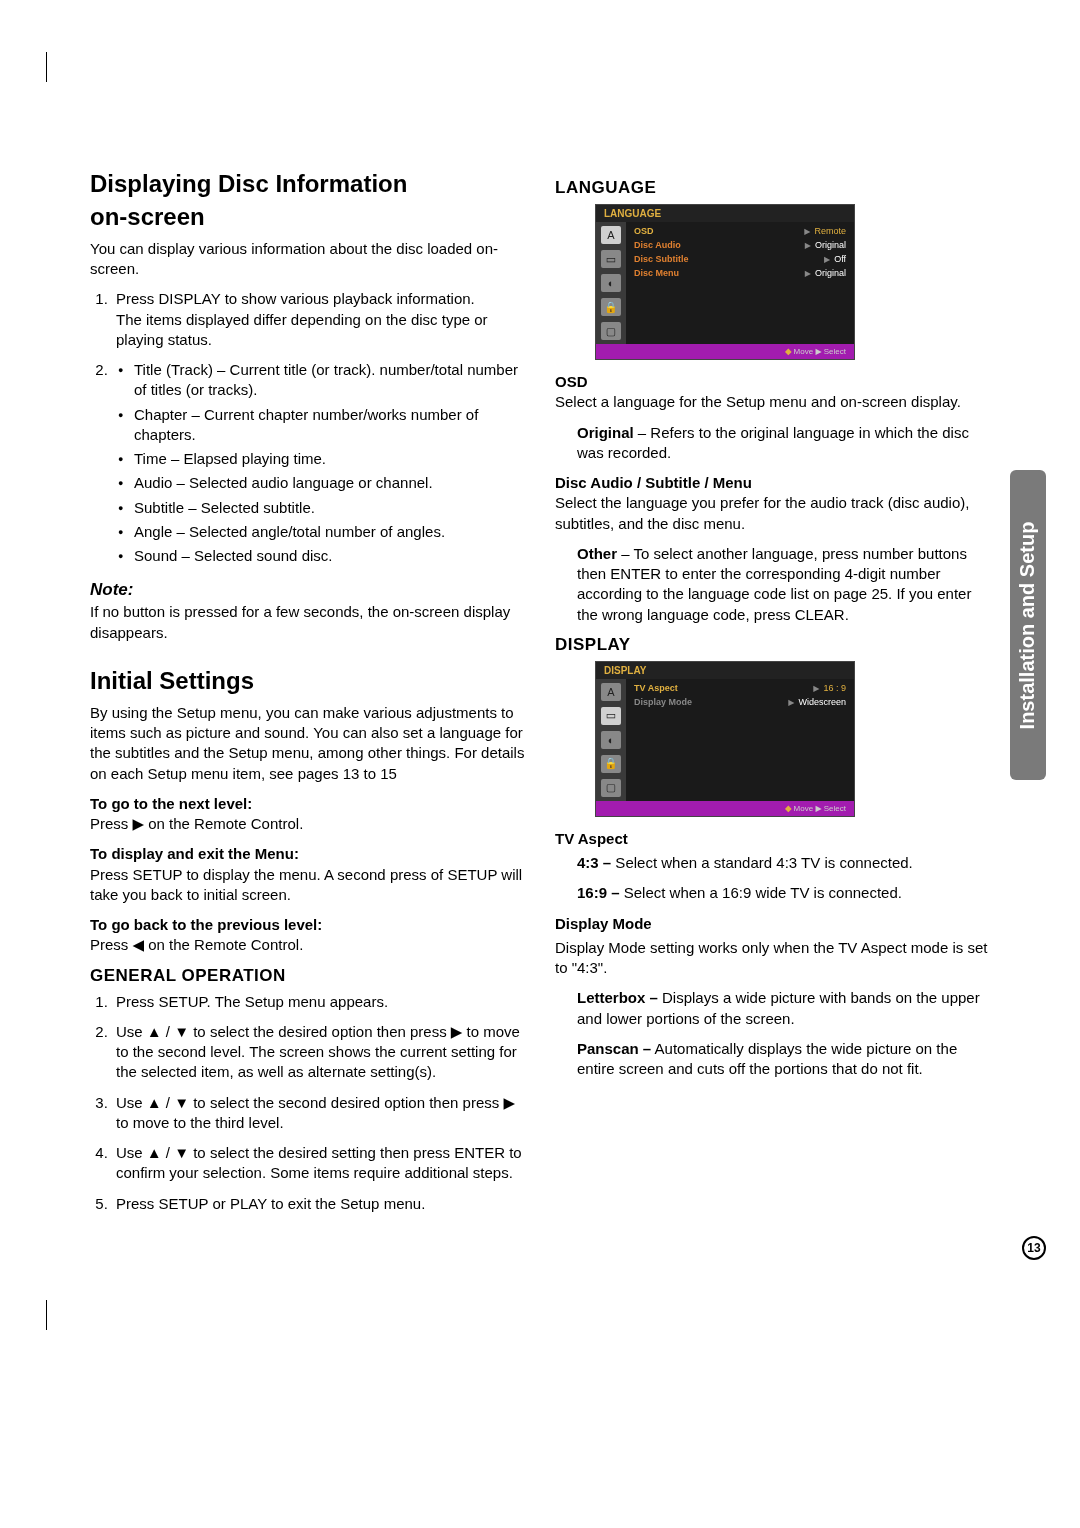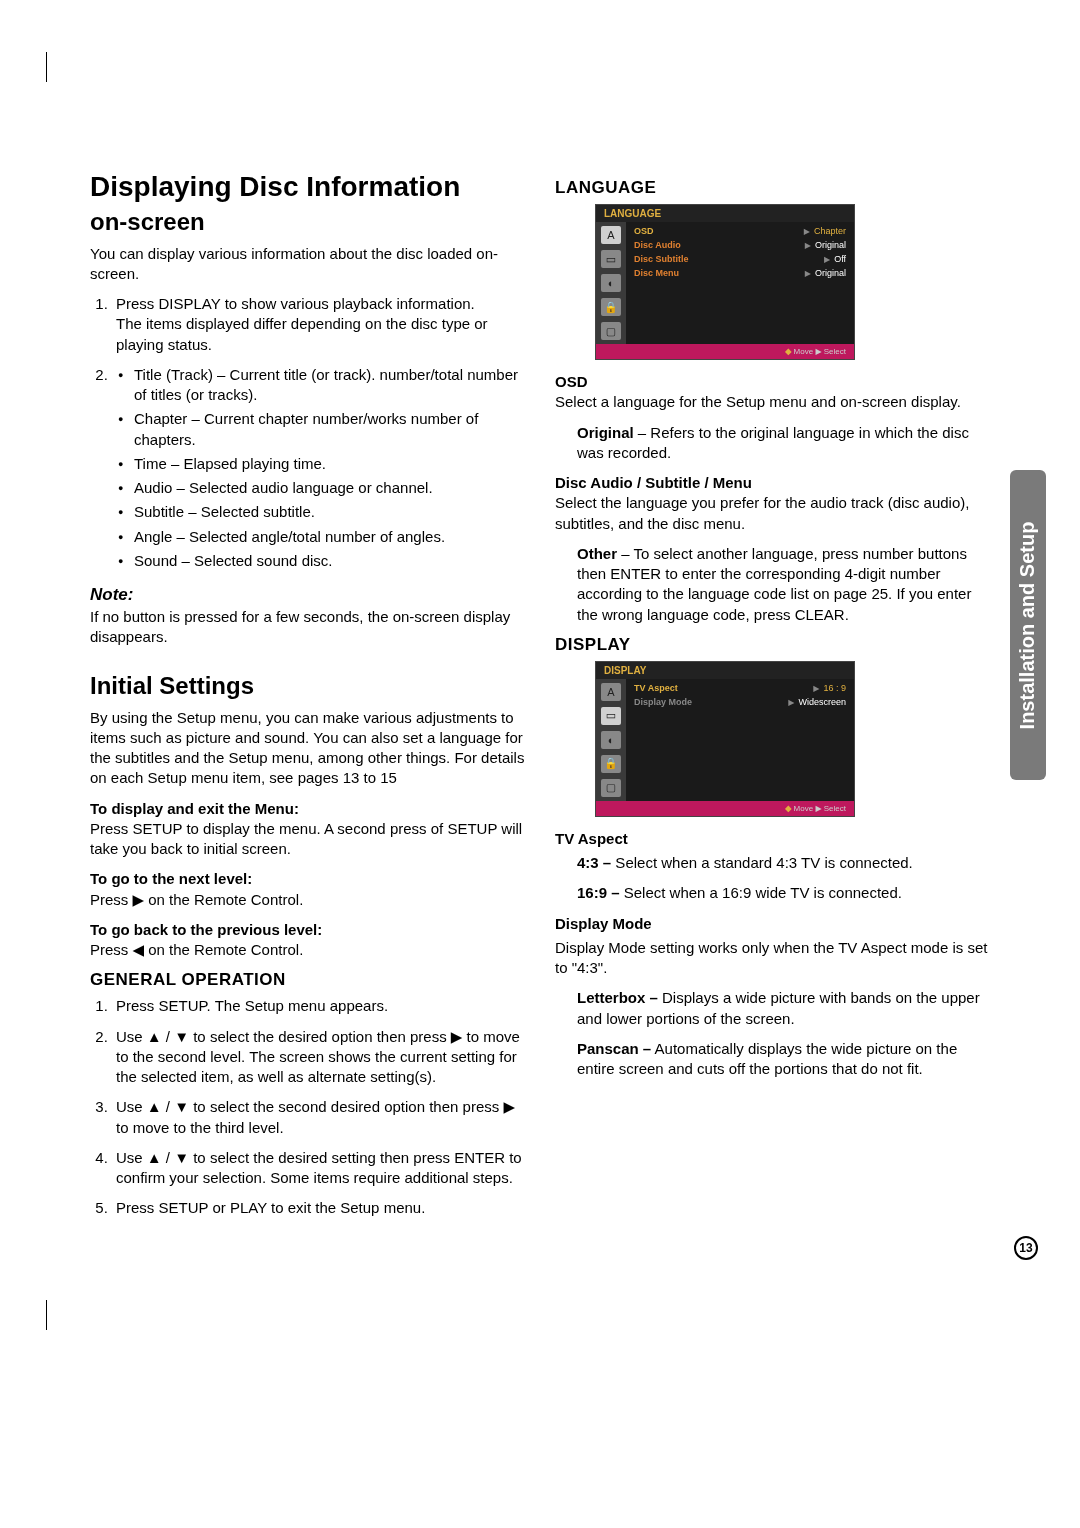--- a/index.html
+++ b/index.html
@@ -13,21 +13,21 @@
   }
   .page {
     padding: 170px 90px 60px 90px;
     display: flex;
     gap: 30px;
   }
   .col {
     flex: 1;
     min-width: 0;
   }
-  h1 { font-size: 28px; font-weight: bold; margin-bottom: 4px; line-height: 1.2; }
+  h1 { font-size: 24px; font-weight: bold; margin-bottom: 4px; line-height: 1.2; }
   h2.sub { font-size: 24px; font-weight: bold; margin-bottom: 8px; }
   h2.section { font-size: 24px; font-weight: bold; margin-top: 24px; margin-bottom: 8px; }
   h3 { font-size: 17px; font-weight: bold; margin-top: 8px; margin-bottom: 6px; letter-spacing: 0.5px; }
   .p { font-size: 15px; line-height: 1.35; margin-bottom: 10px; }
   .bold { font-weight: bold; }
   .italic { font-style: italic; font-weight: bold; font-size: 17px; margin-top: 14px; margin-bottom: 2px; }
   ol { padding-left: 22px; font-size: 15px; line-height: 1.35; }
   ol > li { margin-bottom: 10px; padding-left: 4px; }
   ul.bullet { list-style: none; padding-left: 18px; margin-top: 6px; }
   ul.bullet li { position: relative; margin-bottom: 4px; font-size: 15px; line-height: 1.35; }
@@ -47,21 +47,21 @@
   }
   .side-tab span {
     transform: rotate(-90deg);
     white-space: nowrap;
     color: #fff;
     font-weight: bold;
     font-size: 20px;
   }
   .page-num {
     position: absolute;
-    right: 42px;
+    right: 34px;
     bottom: 268px;
     width: 24px;
     height: 24px;
     border: 2px solid #000;
     border-radius: 50%;
     display: flex;
     align-items: center;
     justify-content: center;
     font-size: 12px;
     font-weight: bold;
@@ -107,21 +107,21 @@
     background:#1a1a1a;
   }
   .osd-row { display:flex; justify-content:space-between; align-items:center; }
   .osd-row .lab { color:#e08030; font-weight:bold; }
   .osd-row .lab.gray { color:#888; }
   .osd-row .lab.sel { color:#e0b040; }
   .osd-row .val { color:#fff; }
   .osd-row .val.sel { color:#e0b040; }
   .osd-row .pt { color:#888; font-size:8px; margin-right:4px;}
   .osd-foot {
-    background:#be185d;
+    background:#a21caf;
     text-align:right;
     padding:3px 8px;
     font-size:8px;
     color:#ccc;
   }
   .osd-foot b{color:#e0b040;}
   .crop-mark {
     position: absolute;
     width: 50px;
     height: 50px;
@@ -166,26 +166,26 @@
       </li>
     </ol>
 
     <div class="italic">Note:</div>
     <div class="p">If no button is pressed for a few seconds, the on-screen display disappears.</div>
 
     <h2 class="section">Initial Settings</h2>
     <div class="p">By using the Setup menu, you can make various adjustments to items such as picture and sound. You can also set a language for the subtitles and the Setup menu, among other things. For details on each Setup menu item, see pages 13 to 15</div>
 
     <div class="p">
+      <span class="bold">To go to the next level:</span><br>
+      <span>Press ▶ on the Remote Control.</span>
+    </div>
+    <div class="p">
       <span class="bold">To display and exit the Menu:</span><br>
       <span>Press SETUP to display the menu. A second press of SETUP will take you back to initial screen.</span>
-    </div>
-    <div class="p">
-      <span class="bold">To go to the next level:</span><br>
-      <span>Press ▶ on the Remote Control.</span>
     </div>
     <div class="p">
       <span class="bold">To go back to the previous level:</span><br>
       <span>Press ◀ on the Remote Control.</span>
     </div>
 
     <h3>GENERAL OPERATION</h3>
     <ol>
       <li>Press SETUP. The Setup menu appears.</li>
       <li>Use ▲ / ▼ to select the desired option then press ▶ to move to the second level. The screen shows the current setting for the selected item, as well as alternate setting(s).</li>
@@ -204,21 +204,21 @@
         <div class="osd-icons">
           <div class="ic sel">A</div>
           <div class="ic">▭</div>
           <div class="ic">◐</div>
           <div class="ic">🔒</div>
           <div class="ic">▢</div>
         </div>
         <div class="osd-list" id="osd1rows">
             <div class="osd-row">
               <span class="lab sel">OSD</span>
-              <span><span class="pt">▶</span><span class="val sel">Chapter</span></span>
+              <span><span class="pt">▶</span><span class="val sel">Remote</span></span>
             </div>
             <div class="osd-row">
               <span class="lab">Disc Audio</span>
               <span><span class="pt">▶</span><span class="val">Original</span></span>
             </div>
             <div class="osd-row">
               <span class="lab">Disc Subtitle</span>
               <span><span class="pt">▶</span><span class="val">Off</span></span>
             </div>
             <div class="osd-row">

